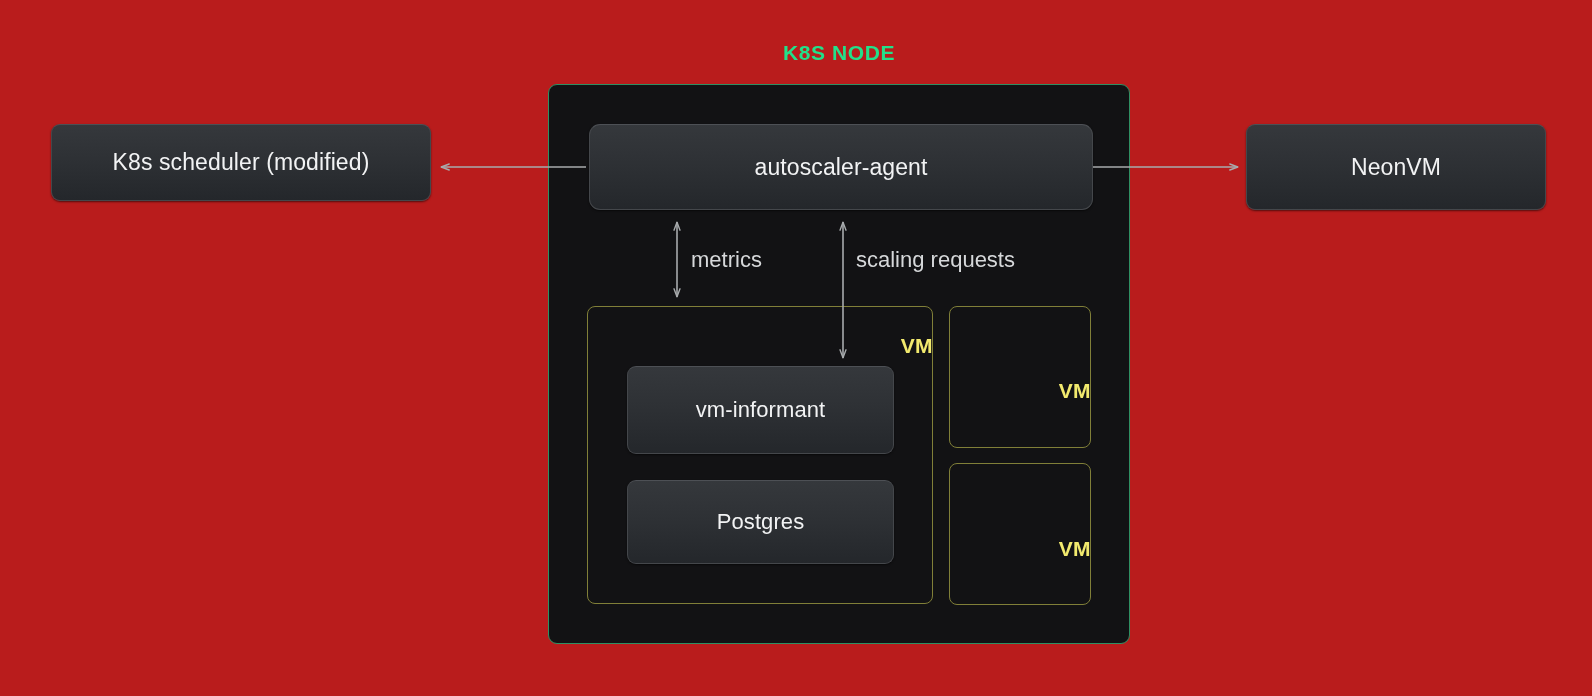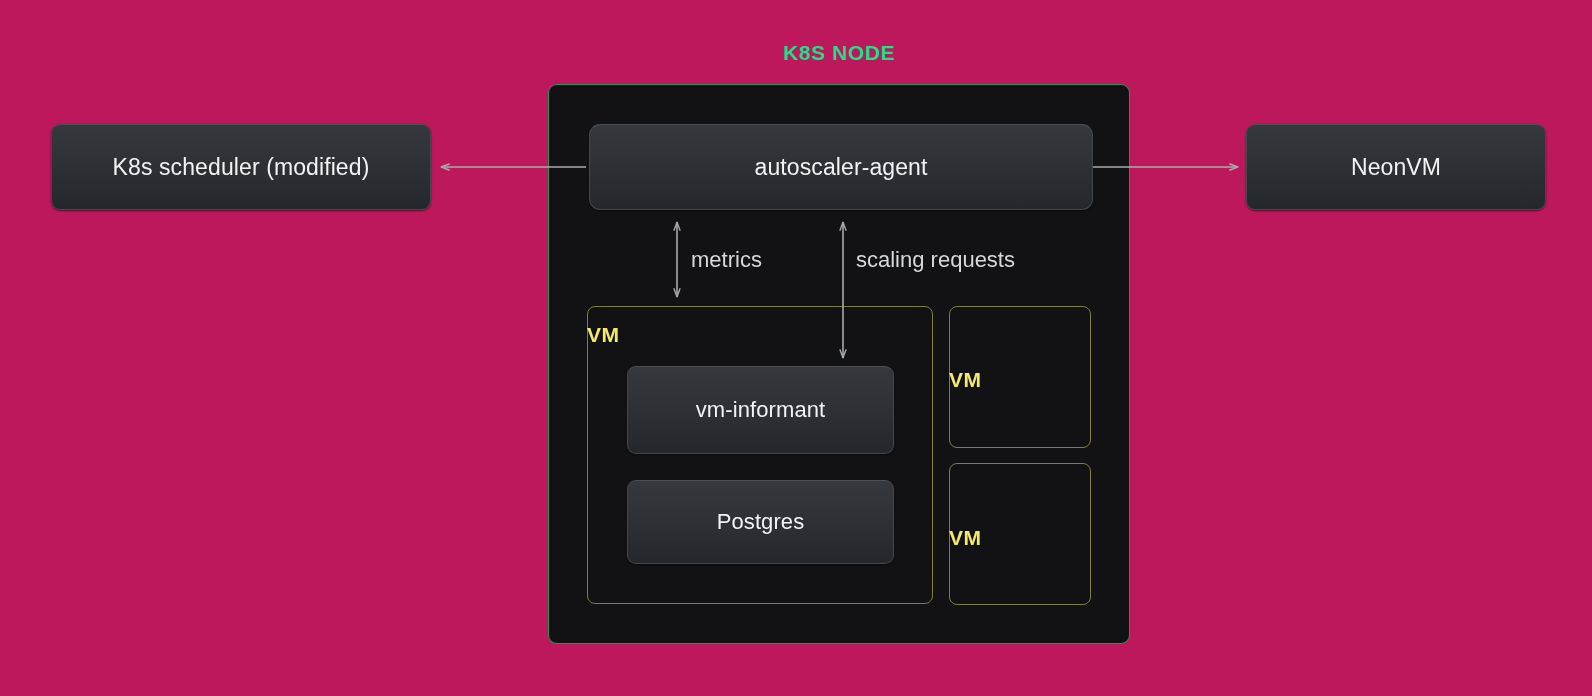--- a/index.html
+++ b/index.html
@@ -9,21 +9,21 @@
   }
   body {
     font-family: "Liberation Sans", sans-serif;
     -webkit-font-smoothing: antialiased;
   }
 
   #canvas {
     position: relative;
     width: 1592px;
     height: 696px;
-    background: #be185d;
+    background: #b91c1c;
     overflow: hidden;
   }
 
   
   .panel {
     position: absolute;
     box-sizing: border-box;
     display: flex;
     align-items: center;
     justify-content: center;
@@ -71,21 +71,22 @@
     border: 1.5px solid #807f38;
     border-radius: 8px;
     background: #121214;
   }
   .vm-label {
     position: absolute;
     color: #f2ea6e;
     font-size: 21px;
     font-weight: 700;
     letter-spacing: 0.4px;
-    text-align: left;
+    text-align: right;
+    margin-top: 11px;
   }
 
   
   #arrows {
     position: absolute;
     left: 0; top: 0;
     width: 1592px;
     height: 696px;
     pointer-events: none;
   }
@@ -99,21 +100,21 @@
 </style>
 </head>
 <body>
 
 <div id="canvas">
 
   <div id="k8s-node-title">K8S NODE</div>
 
   <div id="k8s-node-box"></div>
 
-  <div class="panel" style="left:51px; top:124px; width:380px; height:86px;">
+  <div class="panel" style="left:51px; top:124px; width:380px; height:77px;">
     <span>K8s scheduler (modified)</span>
   </div>
 
   <div class="panel" style="left:1246px; top:124px; width:300px; height:86px;">
     <span>NeonVM</span>
   </div>
 
   <div class="panel" style="left:589px; top:124px; width:504px; height:86px;border-radius:11px;">
     <span>autoscaler-agent</span>
   </div>

